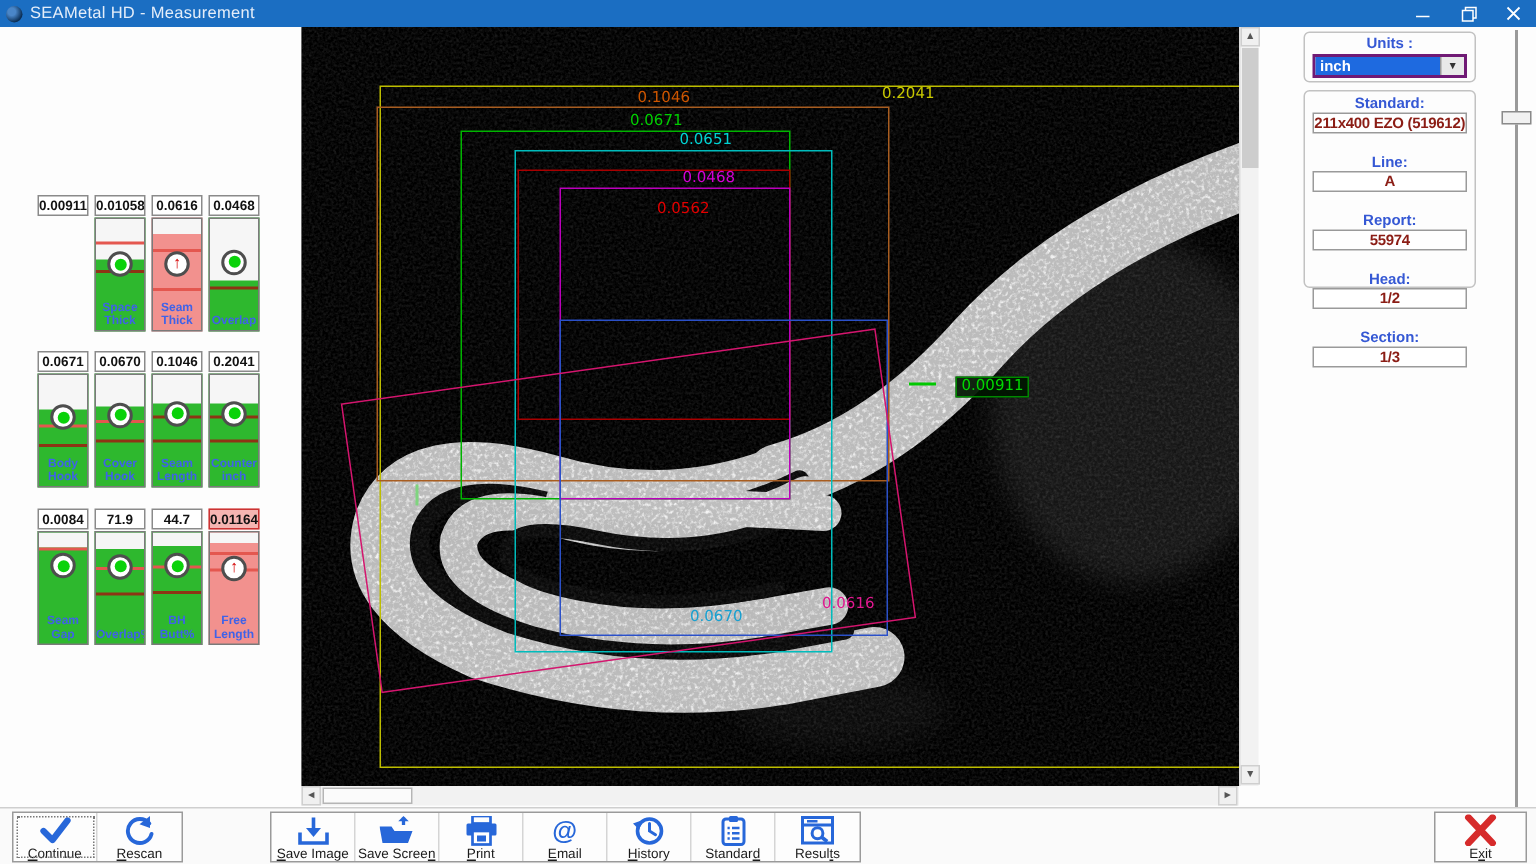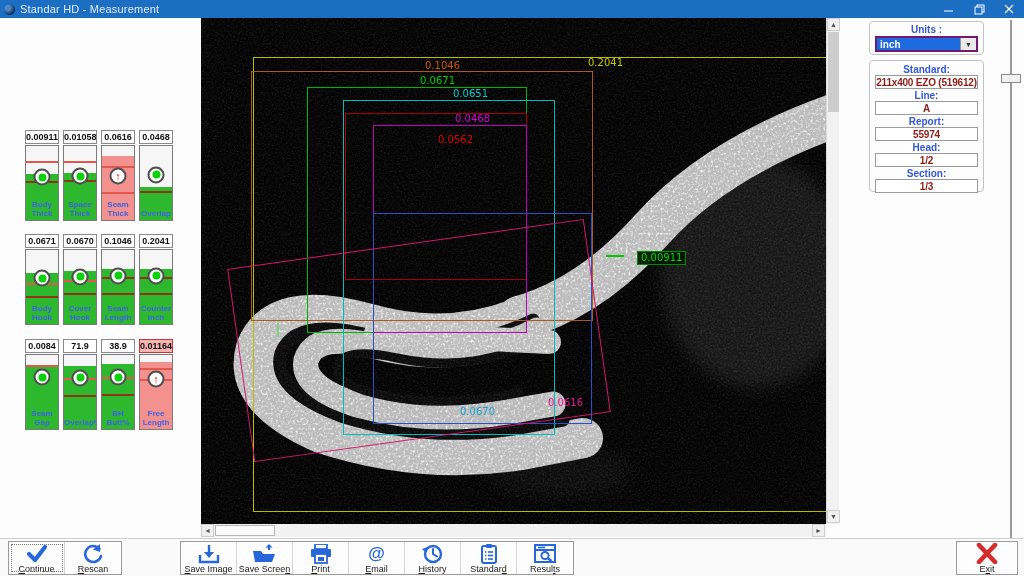--- a/index.html
+++ b/index.html
@@ -50,21 +50,21 @@
   .glabel { position:absolute; left:0; right:0; bottom:1px; text-align:center; font-size:8px; font-weight:bold; color:#3f62e8; line-height:1.12; }
 
   
   .panel { position:absolute; background:#fdfdfd; border:1px solid #c2c2c2; border-radius:4px; }
   .units-box { left:869px; top:21px; width:115px; height:34px; padding:2px 5px; }
   .plabel { text-align:center; font-size:10px; font-weight:bold; color:#3558d4; line-height:11px; }
   .combo { display:flex; height:16px; border:2px solid #701a75; background:#fff; margin-top:1px; }
   .combo .sel { flex:1; background:#1e6ae0; color:#fff; font-size:10px; line-height:14px; padding-left:3px; font-weight:bold; }
   .combo .drop { width:16px; background:#e9e9e9; border-left:1px solid #9a9a9a; font-size:7px; color:#333; display:flex; align-items:center; justify-content:center; }
   .info-box { left:869px; top:60px; width:115px; height:132px; padding:3px 5px 2px; }
-  .pvalue { height:14px; border:1px solid #9a9a9a; background:#fff; text-align:center; font-size:10px; font-weight:bold; color:#8b1d15; line-height:13px; margin-bottom:1px; white-space:nowrap; letter-spacing:-.2px; }
+  .pvalue { height:14px; border:1px solid #9a9a9a; background:#fff; text-align:center; font-size:10px; font-weight:bold; color:#8b1d15; line-height:13px; margin-bottom:14px; white-space:nowrap; letter-spacing:-.2px; }
 
   
   .vslider { position:absolute; left:1001px; top:20px; width:20px; height:526px; }
   .vslider .track { position:absolute; left:9px; top:0; width:2px; height:100%; background:#9a9a9a; }
   .vslider .thumb { position:absolute; left:0; top:54px; width:20px; height:9px; background:#f1f1f1; border:1px solid #8a8a8a; }
 
   
   .toolbar { position:absolute; left:0; top:538px; width:1024px; height:38px; background:#fafafa; border-top:1px solid #cfcfcf; }
   .tgroup { position:absolute; top:2px; height:34px; display:flex; border:1px solid #9a9a9a; background:#fdfdfd; }
   .tbtn { width:56px; display:flex; flex-direction:column; align-items:center; justify-content:flex-start; border-right:1px solid #d5d5d5; padding-top:1px; cursor:default; }
@@ -79,21 +79,21 @@
   .atsign { font-size:17px; font-weight:bold; color:#2767d9; line-height:17px; }
   u { text-decoration:underline; }
 </style>
 </head>
 <body>
 
 <div class="app">
 
   <div class="titlebar">
     <div class="logo"></div>
-    <div class="title">Standar HD - Measurement</div>
+    <div class="title">SEAMetal HD - Measurement</div>
     <div class="winbtns">
       <div class="winbtn">
           <svg width="10" height="10">
             <line x1="0" y1="7" x2="9" y2="7" stroke="#fff" stroke-width="1"></line>
           </svg>
         </div>
       <div class="winbtn">
           <svg width="11" height="11">
             <rect x="3" y="1" width="7" height="7" fill="none" stroke="#fff"></rect>
             <rect x="1" y="3" width="7" height="7" fill="#1b6ec2" stroke="#fff"></rect>
@@ -104,29 +104,20 @@
             <path d="M1 1 L9 9 M9 1 L1 9" stroke="#fff" stroke-width="1.2"></path>
           </svg>
         </div>
     </div>
   </div>
 
   <div class="gauge-rows">
     <div class="grow">
         <div class="gauge">
           <div class="gval">0.00911</div>
-          <div class="gbar ok">
-            <div class="gwhite" style="height: 38%;"></div>
-            <div class="gline red" style="top: 20%;"></div>
-            <div class="gline dark" style="top: 47%;"></div>
-            <div class="gind" style="top: 42%;">
-              <div class="gdot"></div>
-            </div>
-            <div class="glabel">Body Thick</div>
-          </div>
         </div>
         <div class="gauge">
           <div class="gval">0.01058</div>
           <div class="gbar ok">
             <div class="gwhite" style="height: 36%;"></div>
             <div class="gline red" style="top: 20%;"></div>
             <div class="gline dark" style="top: 46%;"></div>
             <div class="gind" style="top: 41%;">
               <div class="gdot"></div>
             </div>
@@ -223,21 +214,21 @@
             <div class="gwhite" style="height: 15%;"></div>
             <div class="gline red" style="top: 31%;"></div>
             <div class="gline dark" style="top: 54%;"></div>
             <div class="gind" style="top: 31%;">
               <div class="gdot"></div>
             </div>
             <div class="glabel">Overlap%</div>
           </div>
         </div>
         <div class="gauge">
-          <div class="gval">38.9</div>
+          <div class="gval">44.7</div>
           <div class="gbar ok">
             <div class="gwhite" style="height: 12%;"></div>
             <div class="gline red" style="top: 30%;"></div>
             <div class="gline dark" style="top: 53%;"></div>
             <div class="gind" style="top: 30%;">
               <div class="gdot"></div>
             </div>
             <div class="glabel">BH Butt%</div>
           </div>
         </div>

